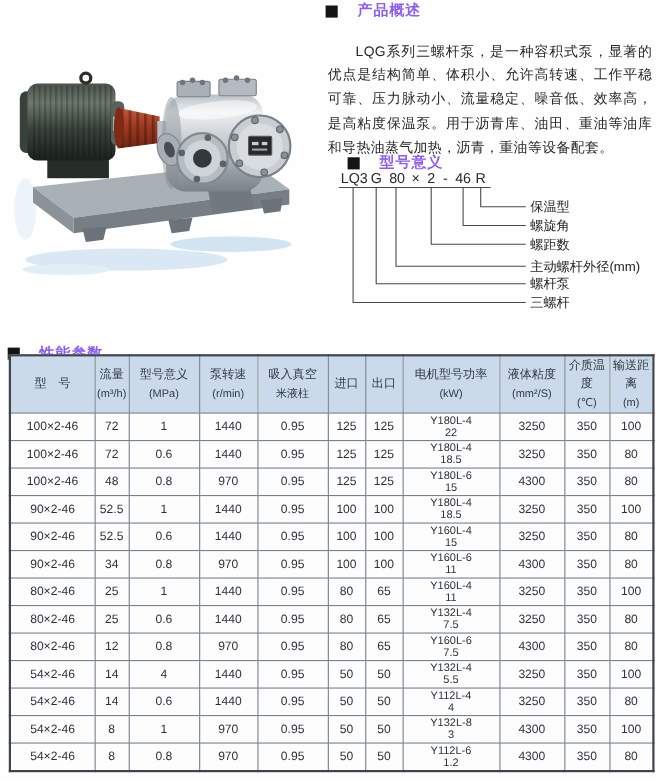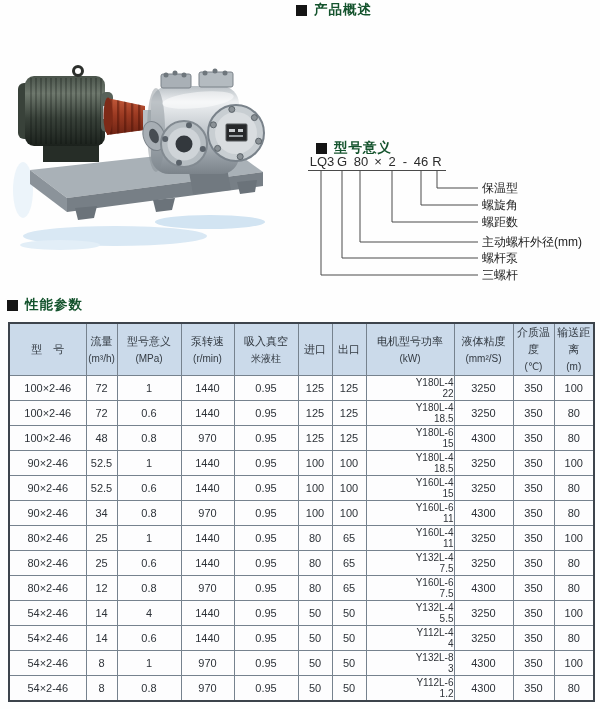--- a/index.html
+++ b/index.html
@@ -1,36 +1,36 @@
 <!DOCTYPE html>
 <html><head>
 <meta charset="utf-8">
 <style>
   html,body{margin:0;padding:0;background:#e8e8e8;}
   .page{position:relative;width:600px;height:709px;background:#fefefe;overflow:hidden;
         font-family:"Liberation Sans","DejaVu Sans",sans-serif;color:#222;}
-  .heading{position:absolute;display:flex;align-items:center;gap:7px;
-           font-size:13.5px;font-weight:bold;color:#14532d;letter-spacing:1px;font-family:Liberation Serif, serif;}
+  .heading{position:absolute;display:flex;align-items:center;gap:18px;
+           font-size:13.5px;font-weight:bold;color:#8b5cf6;letter-spacing:1px;font-family:Liberation Serif, serif;}
   .heading .sq{width:11px;height:11px;background:#141414;flex:0 0 auto;}
   .overview-body{position:absolute;left:298px;top:24px;width:295px;
                  font-size:12.6px;line-height:21.8px;text-align:justify;
                  text-indent:2em;color:#272727;letter-spacing:.4px;}
   .photo-wrap{position:absolute;left:5px;top:40px;width:280px;height:248px;}
   svg text{font-family:"Liberation Sans","DejaVu Sans",sans-serif;}
   .model-diagram{position:absolute;left:296px;top:152px;}
   table.perf{position:absolute;left:8px;top:322px;width:585px;
              border-collapse:collapse;table-layout:fixed;background:#fdfdfe;
              border:2px solid #3d444c;}
   table.perf th,table.perf td{border:1px solid #76828e;text-align:center;
              vertical-align:middle;padding:0;overflow:hidden;color:#2d3238;}
   table.perf thead th{background:#cbdaea;font-weight:normal;font-size:11px;
              height:50px;line-height:17px;color:#333a42;}
   table.perf thead .sub{font-size:10px;}
   table.perf tbody td{font-size:11px;height:24px;}
-  table.perf tbody td[data-name="cell-motor"]{font-size:10px;line-height:11px;text-align:right;}
+  table.perf tbody td[data-name="cell-motor"]{font-size:10px;line-height:11px;}
 </style>
 </head>
 <body>
 
 <div class="page" data-name="catalog-page">
 
   <div class="photo-wrap" data-name="product-photo">
     <svg width="280" height="248" viewBox="0 0 280 248" data-name="pump-photo-illustration">
       <defs>
         <linearGradient id="gMotor" x1="0" y1="0" x2="0" y2="1">
@@ -137,20 +137,21 @@
           <rect x="224" y="95" width="14" height="2" fill="#9aa0a4"></rect>
         </g>
       </g>
     </svg>
   </div>
 
   <div class="heading" style="left:296px;top:1px;" data-name="section-heading-overview">
     <span class="sq" data-name="section-marker-icon"></span>
     <span data-name="overview-heading-text">产品概述</span>
   </div>
+  <p class="overview-body" data-name="overview-paragraph">LQG系列三螺杆泵，是一种容积式泵，显著的优点是结构简单、体积小、允许高转速、工作平稳可靠、压力脉动小、流量稳定、噪音低、效率高，是高粘度保温泵。用于沥青库、油田、重油等油库和导热油蒸气加热，沥青，重油等设备配套。</p>
 
   <div class="heading" style="left:296px;top:139px;padding-left:20px;" data-name="section-heading-model-meaning">
     <span class="sq" data-name="section-marker-icon"></span>
     <span data-name="model-meaning-heading-text">型号意义</span>
   </div>
   <svg class="model-diagram" width="302" height="138" viewBox="0 0 302 138" data-name="model-code-diagram">
     <g font-size="13" fill="#2a2a2a" text-anchor="middle" data-name="model-code">
       <text x="26" y="14">LQ3</text>
       <text x="46" y="14">G</text>
       <text x="65" y="14">80</text>
@@ -172,21 +173,21 @@
     <g font-size="12" fill="#242424" data-name="model-code-labels">
       <text x="186" y="40">保温型</text>
       <text x="186" y="57">螺旋角</text>
       <text x="186" y="74">螺距数</text>
       <text x="186" y="94">主动螺杆外径(mm)</text>
       <text x="186" y="110">螺杆泵</text>
       <text x="186" y="127">三螺杆</text>
     </g>
   </svg>
 
-  <div class="heading" style="left:7px;top:296px;" data-name="section-heading-performance">
+  <div class="heading" style="left:7px;top:312px;" data-name="section-heading-performance">
     <span class="sq" data-name="section-marker-icon"></span>
     <span data-name="performance-heading-text">性能参数</span>
   </div>
 
   <table class="perf" data-name="performance-table">
     <colgroup>
       <col style="width:77px">
         <col style="width:31px">
         <col style="width:64px">
       <col style="width:53px">

